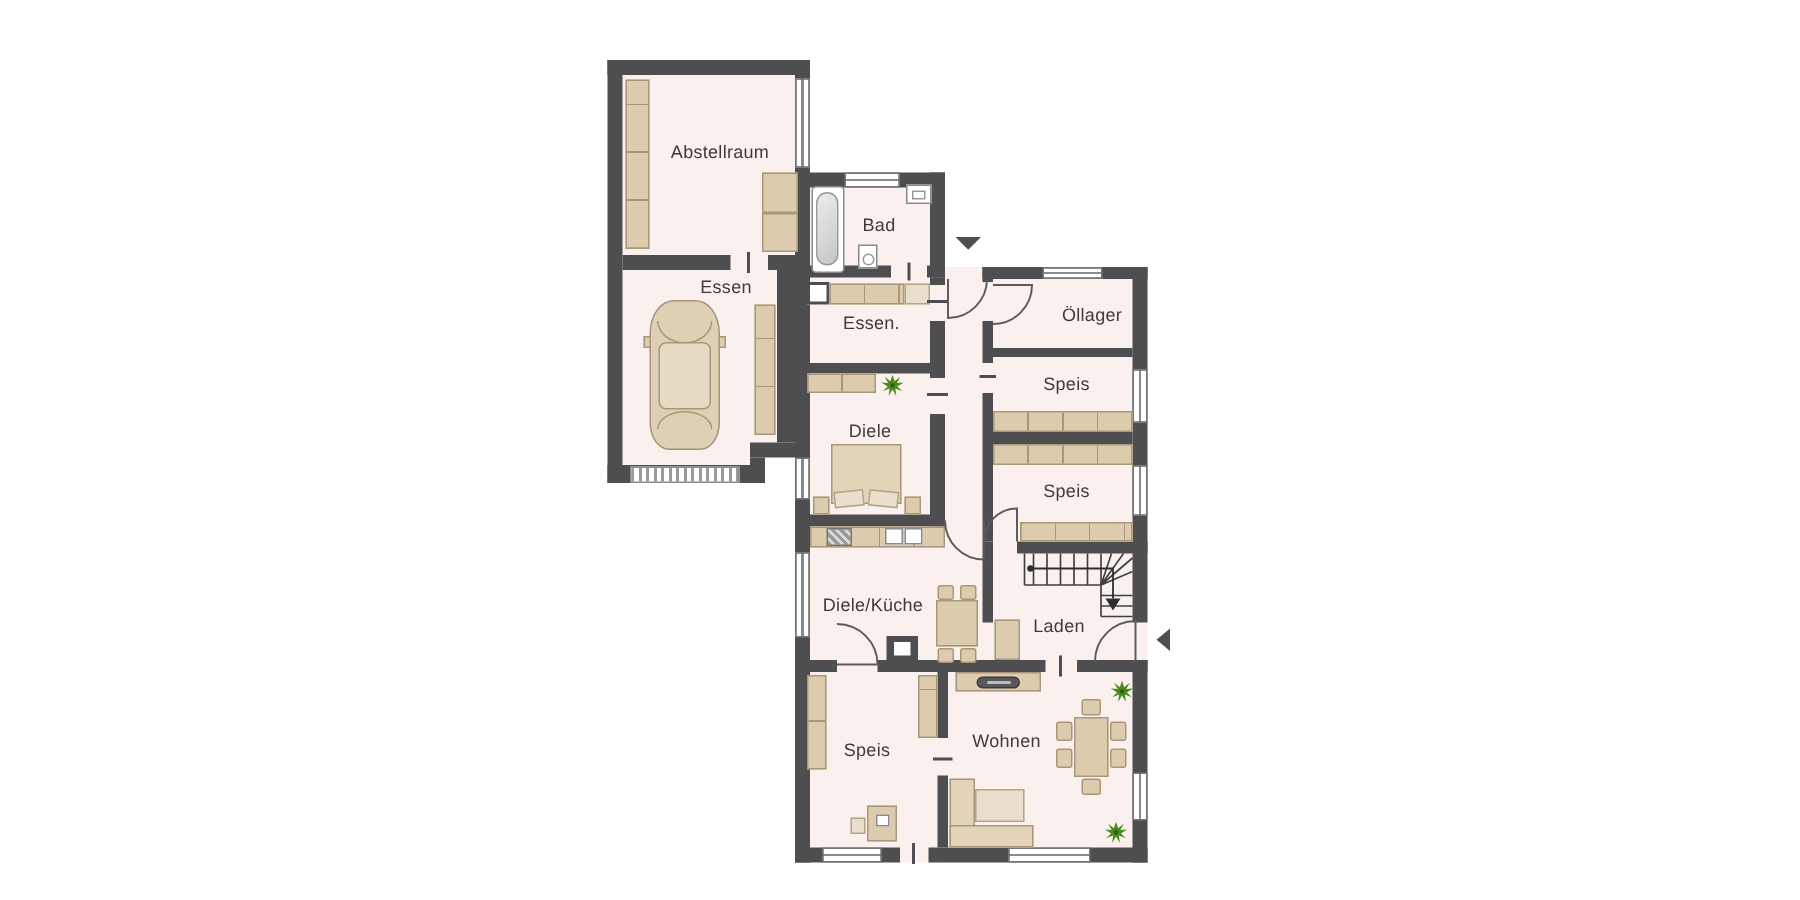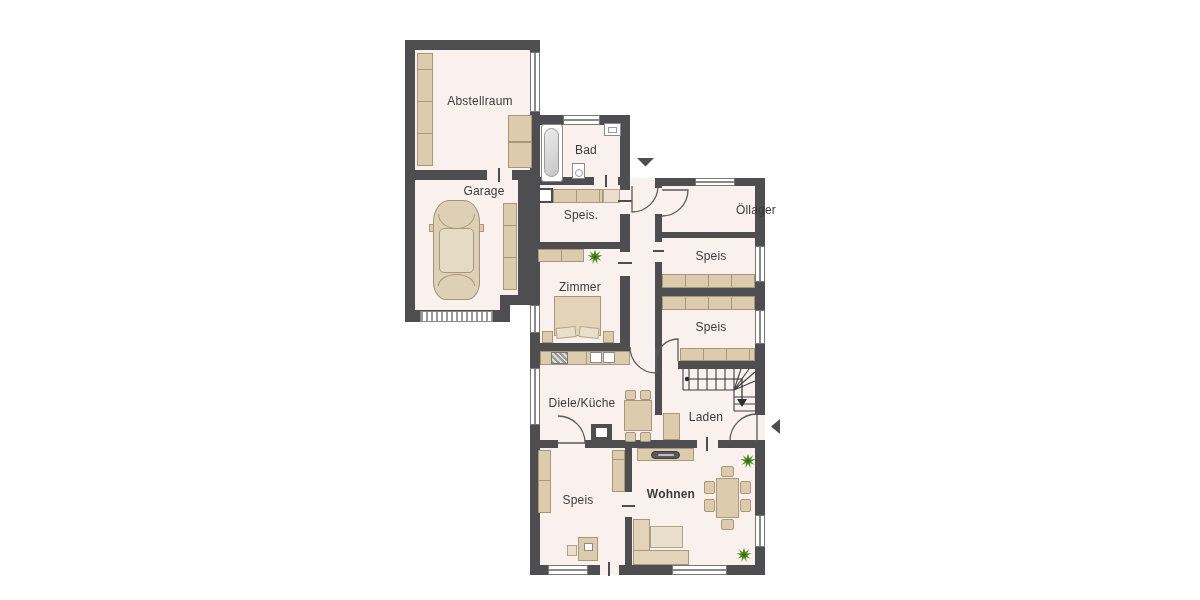--- a/index.html
+++ b/index.html
@@ -198,24 +198,24 @@
   <svg width="16" height="16" viewBox="0 0 20 20" style="left:740px;top:453px;">
     <path d="M10 1 L11.8 6.5 L16.5 2.8 L13.6 8 L19.3 7.5 L14 10.8 L18.2 14.8 L12.4 12.6 L13.2 18.8 L10 13.4 L6.8 18.8 L7.6 12.6 L1.8 14.8 L6 10.8 L0.7 7.5 L6.4 8 L3.5 2.8 L8.2 6.5 Z" fill="#4a8a1c"></path>
       <circle cx="10" cy="10" r="1.8" fill="#2e5c10"></circle>
   </svg>
   <svg width="16" height="16" viewBox="0 0 20 20" style="left:736px;top:547px;">
     <path d="M10 1 L11.8 6.5 L16.5 2.8 L13.6 8 L19.3 7.5 L14 10.8 L18.2 14.8 L12.4 12.6 L13.2 18.8 L10 13.4 L6.8 18.8 L7.6 12.6 L1.8 14.8 L6 10.8 L0.7 7.5 L6.4 8 L3.5 2.8 L8.2 6.5 Z" fill="#4a8a1c"></path>
       <circle cx="10" cy="10" r="1.8" fill="#2e5c10"></circle>
   </svg>
 
   <span class="lbl" style="left:480px;top:101px;">Abstellraum</span>
-  <span class="lbl" style="left:484px;top:191px;">Garage</span>
+  <span class="lbl" style="left:484px;top:191px;">Essen</span>
   <span class="lbl" style="left:586px;top:150px;">Bad</span>
-  <span class="lbl" style="left:581px;top:215px;">Speis.</span>
-  <span class="lbl" style="left:756px;top:210px;">Öllager</span>
+  <span class="lbl" style="left:581px;top:215px;">Essen.</span>
+  <span class="lbl" style="left:728px;top:210px;">Öllager</span>
   <span class="lbl" style="left:711px;top:256px;">Speis</span>
-  <span class="lbl" style="left:580px;top:287px;">Zimmer</span>
+  <span class="lbl" style="left:580px;top:287px;">Diele</span>
   <span class="lbl" style="left:711px;top:327px;">Speis</span>
   <span class="lbl" style="left:582px;top:403px;">Diele/Küche</span>
   <span class="lbl" style="left:706px;top:417px;">Laden</span>
   <span class="lbl" style="left:578px;top:500px;">Speis</span>
-  <span class="lbl" style="left:671px;top:494px;font-weight:bold;">Wohnen</span>
+  <span class="lbl" style="left:671px;top:494px;">Wohnen</span>
 </div>
 
 </body></html>

